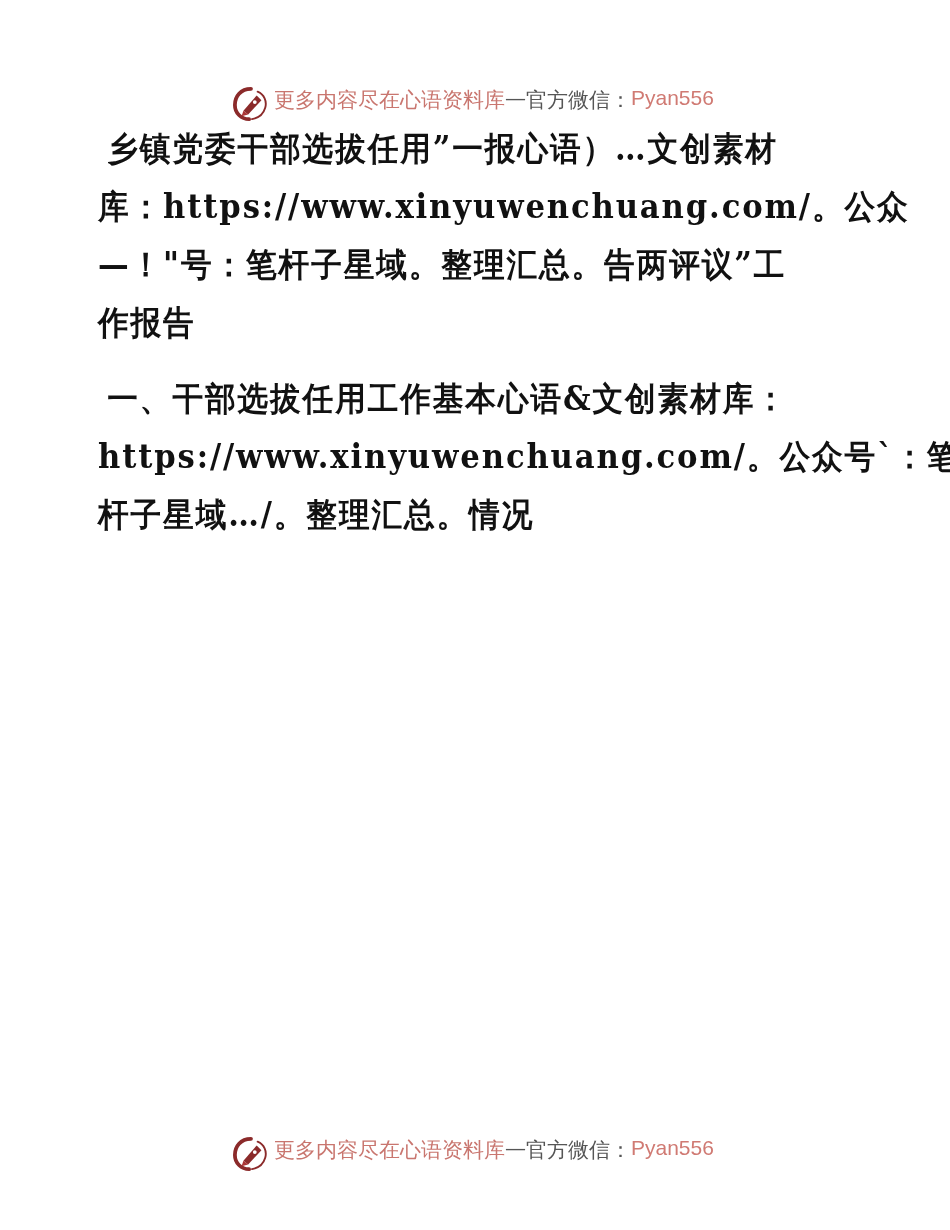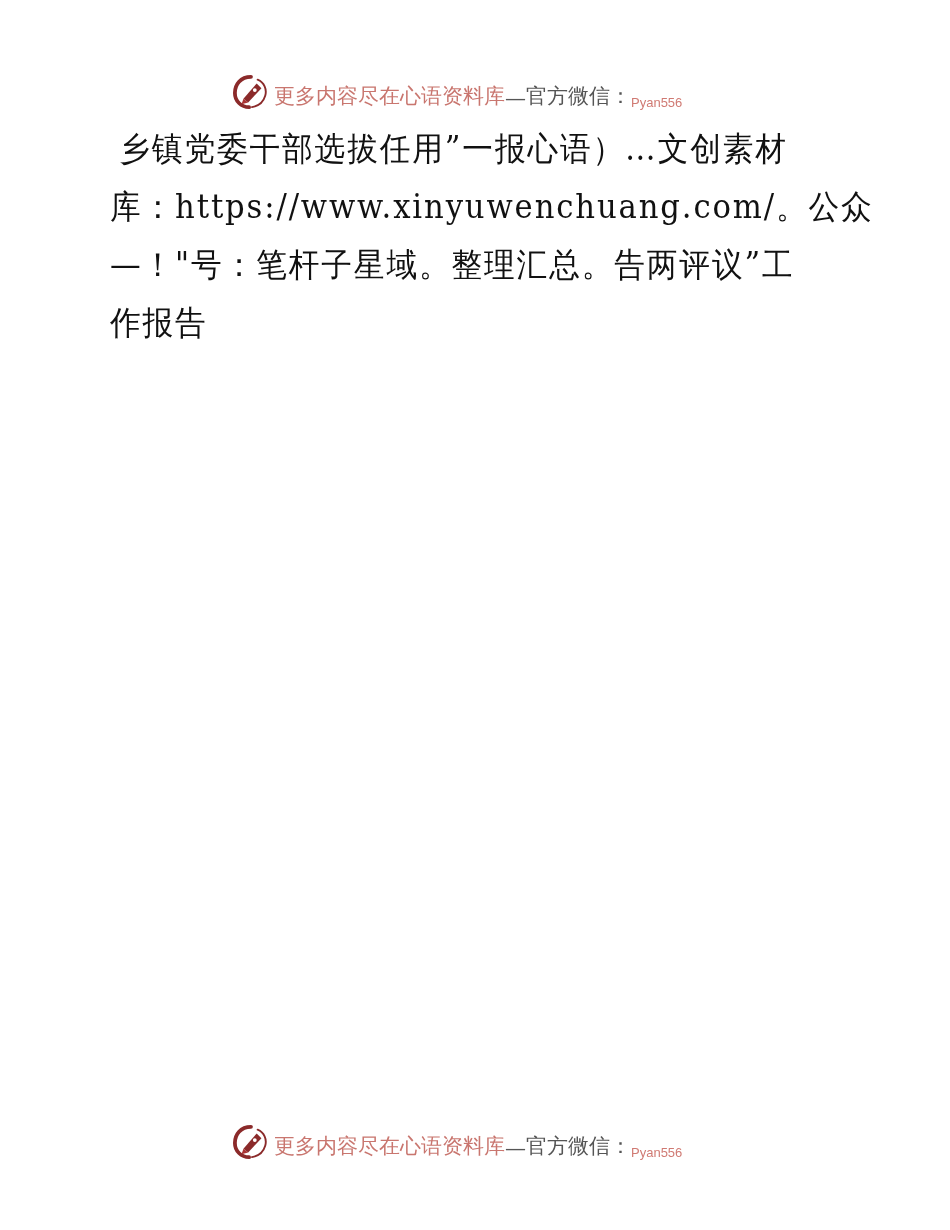--- a/index.html
+++ b/index.html
@@ -1,26 +1,26 @@
 <!DOCTYPE html>
 <html><head>
 <meta charset="utf-8">
 <style>
   html, body { margin: 0; padding: 0; background: #ffffff; }
   body { width: 950px; height: 1230px; position: relative; overflow: hidden;
          font-family: "DejaVu Serif", "Liberation Serif", serif; color: #111; }
-  .watermark { position: absolute; left: 232px; height: 40px; display: flex; align-items: flex-end; }
+  .watermark { position: absolute; left: 232px; height: 40px; display: flex; align-items: flex-start; margin-top: 16px; }
   .watermark.top { top: 70px; }
   .watermark.bottom { top: 1120px; }
   .logo { width: 38px; height: 36px; margin-right: 4px; }
   .wm-red { color: #c9766f; font-size: 21px; font-family: "DejaVu Serif", serif; letter-spacing: 0px; }
   .wm-grey { color: #555; font-size: 21px; font-family: "DejaVu Serif", serif; }
-  .wm-id { color: #d07a73; font-size: 13px; font-family: "Liberation Sans", sans-serif; }
+  .wm-id { color: #d07a73; font-size: 21px; font-family: "Liberation Sans", sans-serif; }
   .content { position: absolute; left: 98px; top: 124px; width: 760px; }
-  .para { margin: 0 0 18px 12px; }
+  .para { margin: 0 0 18px 0; font-weight: bold; }
   .line { display: block; height: 58px; line-height: 50px; font-size: 33px;
           white-space: nowrap; letter-spacing: 2px;
           transform: scaleX(0.93); transform-origin: left center; }
   .indent { padding-left: 10px; }
 </style>
 </head>
 <body>
 
 <div class="watermark top">
   <svg class="logo" viewBox="0 0 40 38">
@@ -36,20 +36,25 @@
   <span class="wm-id">Pyan556</span>
 </div>
 
 <div class="content">
   <div class="para">
     <span class="line indent">乡镇党委干部选拔任用”一报心语）…文创素材</span>
     <span class="line">库：https://www.xinyuwenchuang.com/。公众</span>
     <span class="line">—！"号：笔杆子星域。整理汇总。告两评议”工</span>
     <span class="line">作报告</span>
   </div>
+  <div class="para">
+    <span class="line indent">一、干部选拔任用工作基本心语&amp;文创素材库：</span>
+    <span class="line">https://www.xinyuwenchuang.com/。公众号`：笔</span>
+    <span class="line">杆子星域…/。整理汇总。情况</span>
+  </div>
 </div>
 
 <div class="watermark bottom">
   <svg class="logo" viewBox="0 0 40 38">
     <path d="M20 3 C9 3 3 11 3 20 C3 29 10 35 18 35" fill="none" stroke="#8b2a2a" stroke-width="4" stroke-linecap="round"></path>
     <path d="M27 6 C34 9 37 16 35 23 C33 30 27 34 21 35" fill="none" stroke="#8b2a2a" stroke-width="2" stroke-linecap="round"></path>
     <path d="M12 26 L26 10 L31 15 L17 30 Z" fill="#8b2a2a"></path>
     <path d="M12 26 L10 32 L17 30 Z" fill="#a33"></path>
     <circle cx="24" cy="17" r="2" fill="#fff"></circle>
   </svg>

